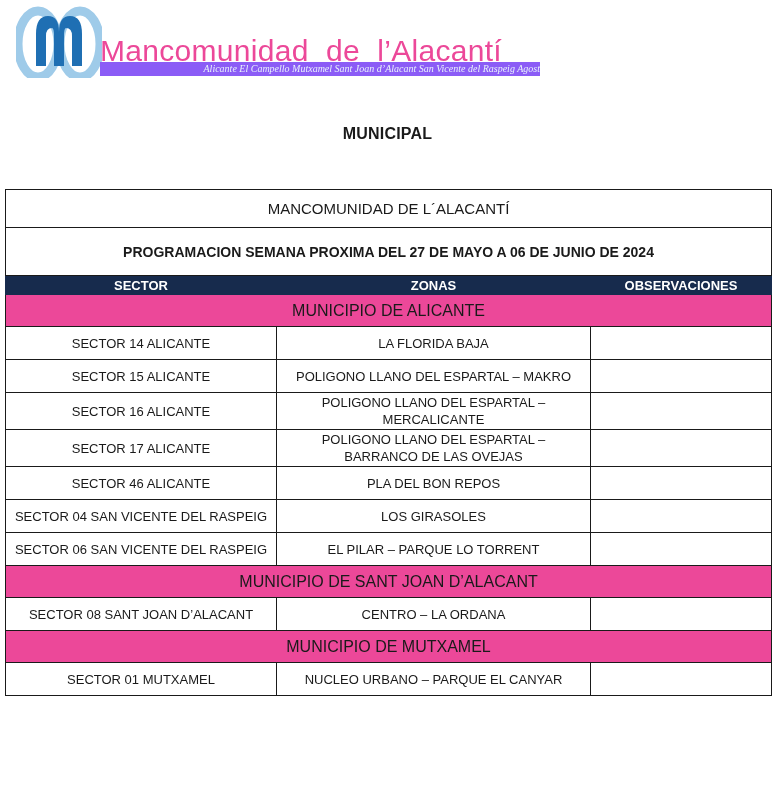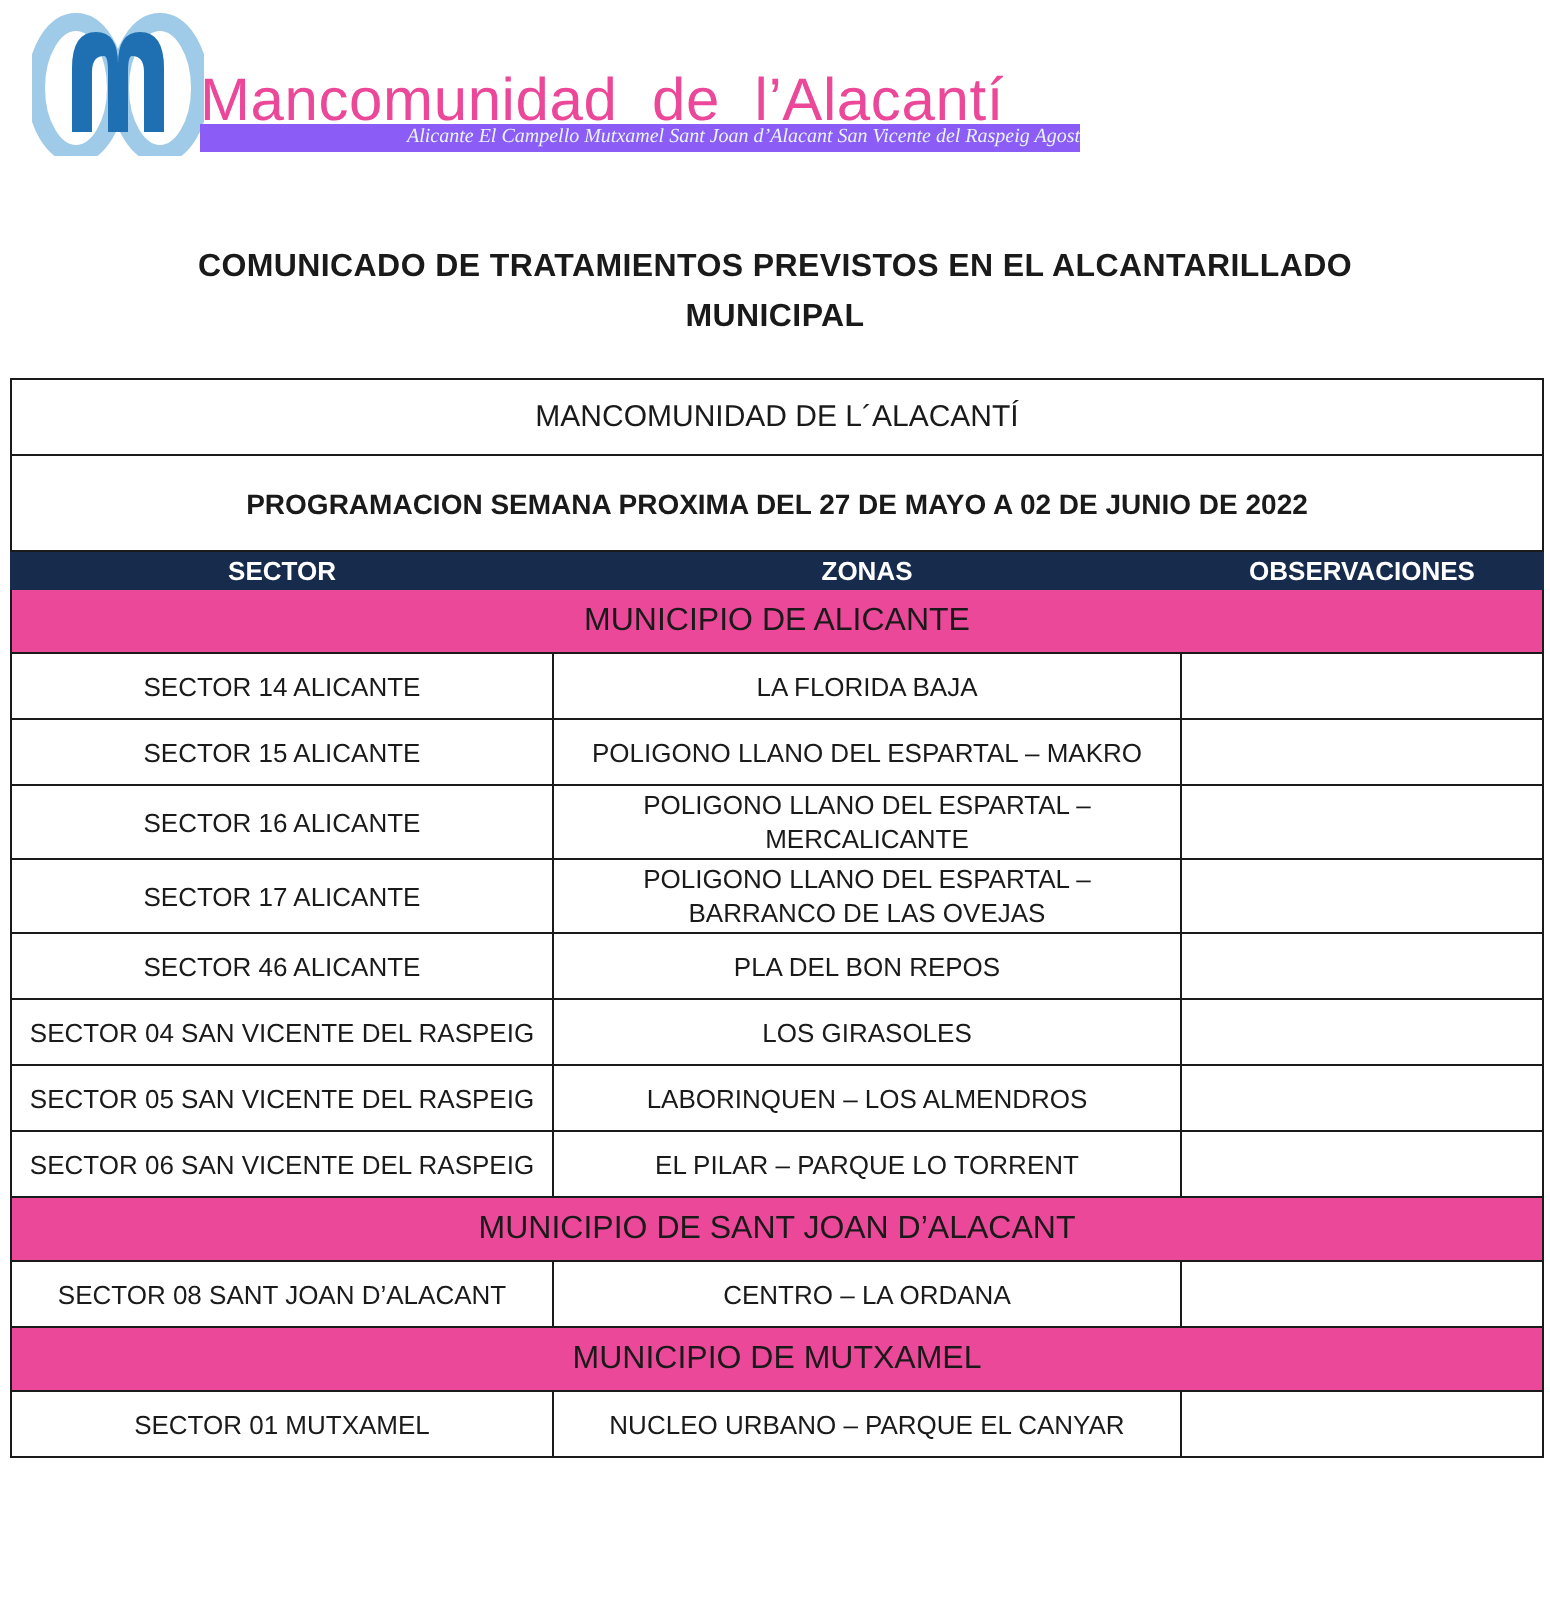--- a/index.html
+++ b/index.html
@@ -26,36 +26,35 @@
   <svg class="logo-mark" viewBox="0 0 86 74">
     <ellipse cx="22" cy="40" rx="20" ry="33" fill="none" stroke="#9fcbe9" stroke-width="9"></ellipse>
     <ellipse cx="64" cy="40" rx="20" ry="33" fill="none" stroke="#9fcbe9" stroke-width="9"></ellipse>
     <path d="M20 62 L20 30 Q20 12 32 12 Q43 12 43 28 Q43 12 54 12 Q66 12 66 30 L66 62 L56 62 L56 32 Q56 24 50 24 Q48 24 48 32 L48 62 L38 62 L38 32 Q38 24 36 24 Q30 24 30 32 L30 62 Z" fill="#1f6fb3"></path>
   </svg>
   <div class="logo-name">Mancomunidad  de  l’Alacantí</div>
   <div class="logo-strip">Alicante  El Campello  Mutxamel  Sant Joan d’Alacant  San Vicente del Raspeig  Agost</div>
 </div>
 
 <div class="doc-title">
-  <div>COMUNICADO DE TRATAMIENTOS PREVISTOS EN EL ALCANTARILLADO</div>
   <div>MUNICIPAL</div>
 </div>
 
 <table>
   <colgroup>
     <col style="width:271px">
       <col style="width:314px">
       <col style="width:181px">
   </colgroup>
   <tbody>
       <tr class="t-org">
     <td colspan="3">MANCOMUNIDAD DE L´ALACANTÍ</td>
   </tr>
   <tr class="t-week">
-    <td colspan="3">PROGRAMACION SEMANA PROXIMA DEL 27 DE MAYO A 02 DE JUNIO DE 2022</td>
+    <td colspan="3">PROGRAMACION SEMANA PROXIMA DEL 27 DE MAYO A 06 DE JUNIO DE 2024</td>
   </tr>
   <tr class="t-head">
     <th>SECTOR</th>
     <th>ZONAS</th>
     <th>OBSERVACIONES</th>
   </tr>
 
   <tr class="t-muni">
     <td colspan="3">MUNICIPIO DE ALICANTE</td>
   </tr>
@@ -84,25 +83,20 @@
     <td>PLA DEL BON REPOS</td>
     <td></td>
   </tr>
 
   <tr class="t-row">
     <td>SECTOR 04 SAN VICENTE DEL RASPEIG</td>
     <td>LOS GIRASOLES</td>
     <td></td>
   </tr>
   <tr class="t-row">
-    <td>SECTOR 05 SAN VICENTE DEL RASPEIG</td>
-    <td>LABORINQUEN – LOS ALMENDROS</td>
-    <td></td>
-  </tr>
-  <tr class="t-row">
     <td>SECTOR 06 SAN VICENTE DEL RASPEIG</td>
     <td>EL PILAR – PARQUE LO TORRENT</td>
     <td></td>
   </tr>
 
   <tr class="t-muni">
     <td colspan="3">MUNICIPIO DE SANT JOAN D’ALACANT</td>
   </tr>
   <tr class="t-row">
     <td>SECTOR 08 SANT JOAN D’ALACANT</td>

